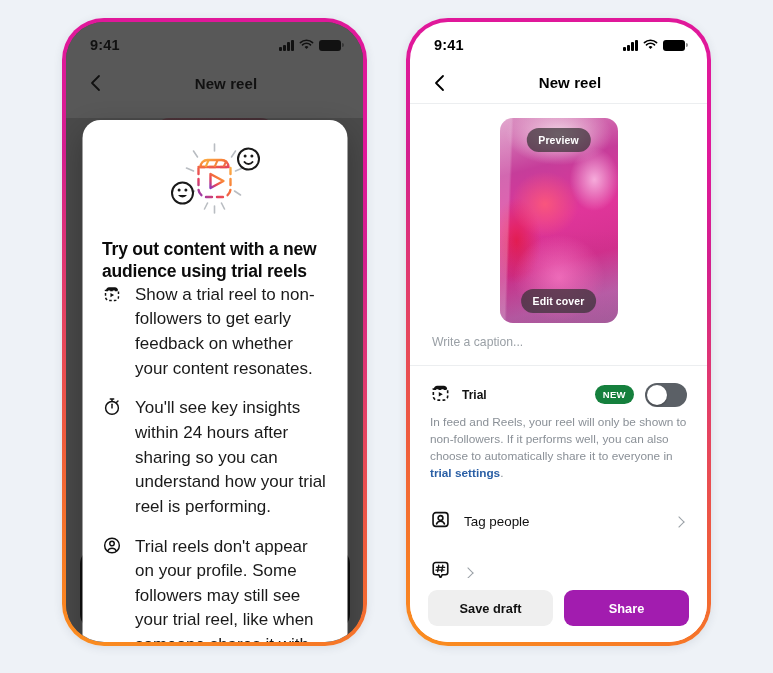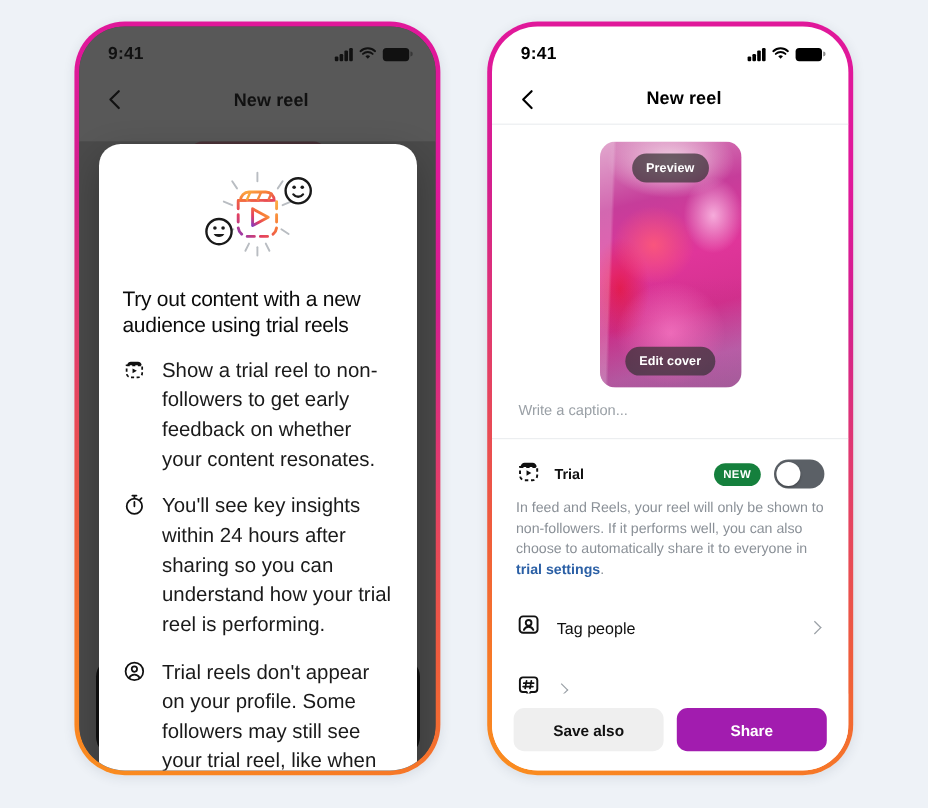--- a/index.html
+++ b/index.html
@@ -92,22 +92,22 @@
   .dialog {
     position: absolute; left: 50%; transform: translateX(-50%);
     top: 98px; width: 265px;
     background: #fff; border-radius: 18px;
     padding: 16px 20px 16px;
     box-shadow: 0 12px 30px rgba(0,0,0,.28);
     z-index: 5;
   }
   .hero { height: 92px; display:flex; align-items:center; justify-content:center; margin-bottom: 10px; }
   .dialog h2 {
-    font-size: 17.5px; line-height: 1.28; font-weight: 400;
-    color:#0b0b0b; letter-spacing:-.2px; margin-bottom: 14px;
+    font-size: 17.5px; line-height: 1.28; font-weight: 700;
+    color:#0b0b0b; letter-spacing:-.2px; 
   }
   .feature { display:flex; gap: 13px; margin-bottom: 15px; }
   .feature .fic { flex: 0 0 20px; padding-top: 1px; }
   .feature p { font-size: 17px; line-height: 1.45; color:#1a1a1a; }
   .btn-primary {
     display:flex; align-items:center; justify-content:center;
     height: 36px; border-radius: 9px; background:#1d4ed8;
     color:#fff; font-size:13px; font-weight:700; cursor:pointer;
     margin-top: 4px;
   }
@@ -410,20 +410,20 @@
               <path d="M3.4 5.2a2.6 2.6 0 0 1 2.6-2.6h10a2.6 2.6 0 0 1 2.6 2.6v7.6a2.6 2.6 0 0 1-2.6 2.6h-3.2L11 18.8l-1.8-3.4H6a2.6 2.6 0 0 1-2.6-2.6V5.2z" fill="none" stroke="#111" stroke-width="1.7" stroke-linejoin="round"></path>
               <path d="M9.2 5.6 8 12.3M13.4 5.6l-1.2 6.7M6.8 7.7h8.6M6.2 10.6h8.6" stroke="#111" stroke-width="1.5" stroke-linecap="round"></path>
             </svg>
           </span>
           <span class="chev"></span>
         </div>
 
       </div>
 
       <div class="bottombar">
-        <div class="btn-secondary">Save also</div>
+        <div class="btn-secondary">Save draft</div>
         <div class="btn-share">Share</div>
       </div>
 
     </div>
   </div>
 
 </div>
 
 </body></html>

